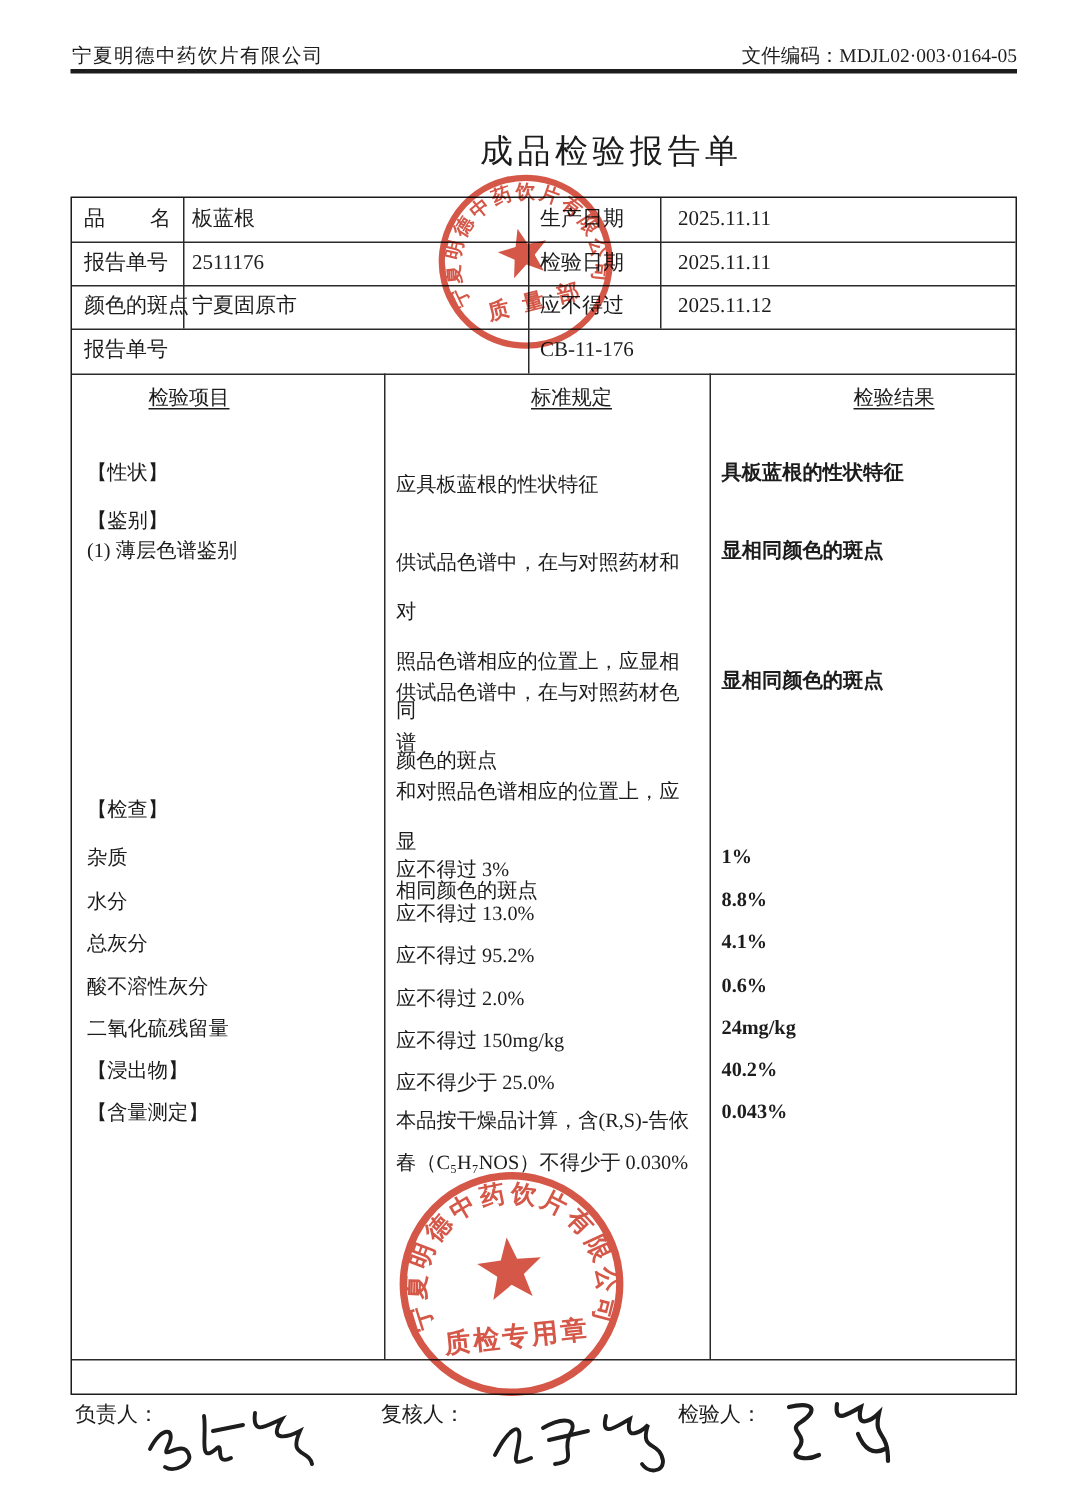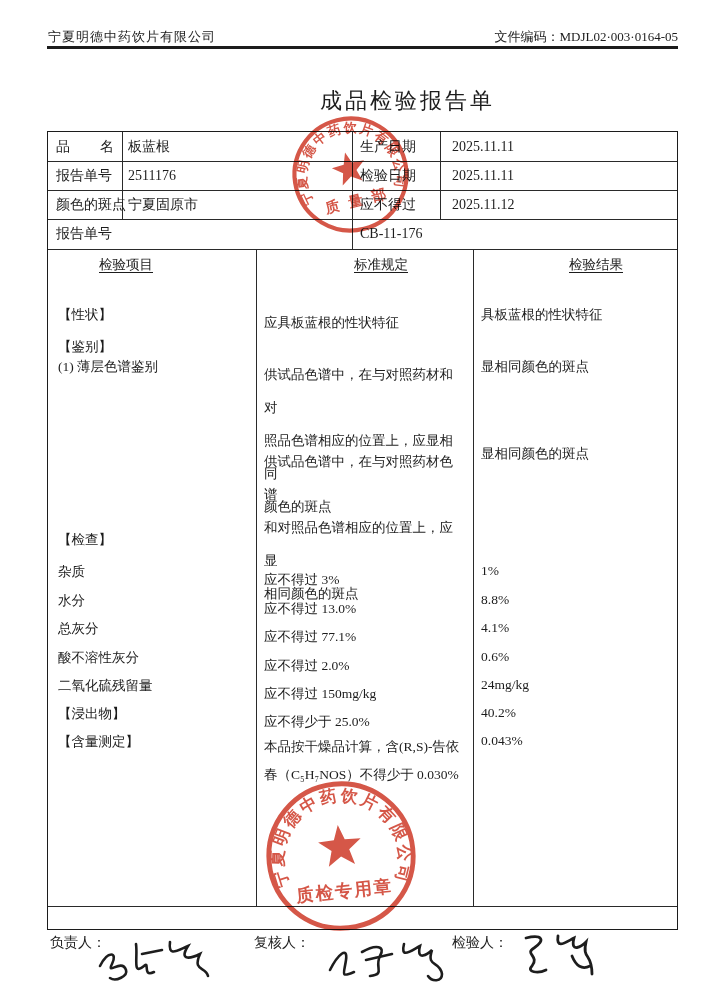--- a/index.html
+++ b/index.html
@@ -20,21 +20,21 @@
   .hline{position:absolute;left:0;width:100%;height:1.2px;background:#2a2a2a;}
   .vline{position:absolute;width:1.2px;background:#2a2a2a;}
   
   .cell{position:absolute;font-size:14px;line-height:29px;height:29px;white-space:nowrap;}
   .lbl-justify{display:flex;justify-content:space-between;}
   
   .dhead{position:absolute;font-size:13.5px;text-decoration:underline;text-underline-offset:3px;margin-left:41px;}
   .drow{position:absolute;left:0;width:629px;font-size:13.5px;}
   .drow .c1{position:absolute;left:10px;top:0;width:190px;}
   .drow .c2{position:absolute;left:216px;top:0;width:202px;white-space:pre-line;line-height:33px;}
-  .drow .c3{position:absolute;left:433px;top:0;width:188px;}
+  .drow .c3{position:absolute;left:433px;top:0;width:188px;font-weight:bold;}
   .drow.tight .c2{line-height:28px;}
   
   .r0{top:174px}.r1{top:206px}.r2{top:226px}.r3{top:313px}.r4{top:399px}
   .r5{top:431px}.r6{top:460px}.r7{top:488px}.r8{top:517px}.r9{top:545px}
   .r10{top:573px}.r11{top:601px}
   
   .concl{position:absolute;left:0;top:774px;width:629px;height:23px;line-height:24px;font-size:14px;}
   .concl .clabel{font-weight:bold;margin-left:8px;}
   
   .sigrow{position:absolute;top:930px;left:0;width:725px;height:70px;font-size:14px;}
@@ -129,21 +129,21 @@
       <div class="c2">应不得过 3%</div>
       <div class="c3">1%</div>
     </div>
   <div class="drow r6">
       <div class="c1">水分</div>
       <div class="c2">应不得过 13.0%</div>
       <div class="c3">8.8%</div>
     </div>
   <div class="drow r7">
       <div class="c1">总灰分</div>
-      <div class="c2">应不得过 77.1%</div>
+      <div class="c2">应不得过 95.2%</div>
       <div class="c3">4.1%</div>
     </div>
   <div class="drow r8">
       <div class="c1">酸不溶性灰分</div>
       <div class="c2">应不得过 2.0%</div>
       <div class="c3">0.6%</div>
     </div>
   <div class="drow r9">
       <div class="c1">二氧化硫残留量</div>
       <div class="c2">应不得过 150mg/kg</div>

